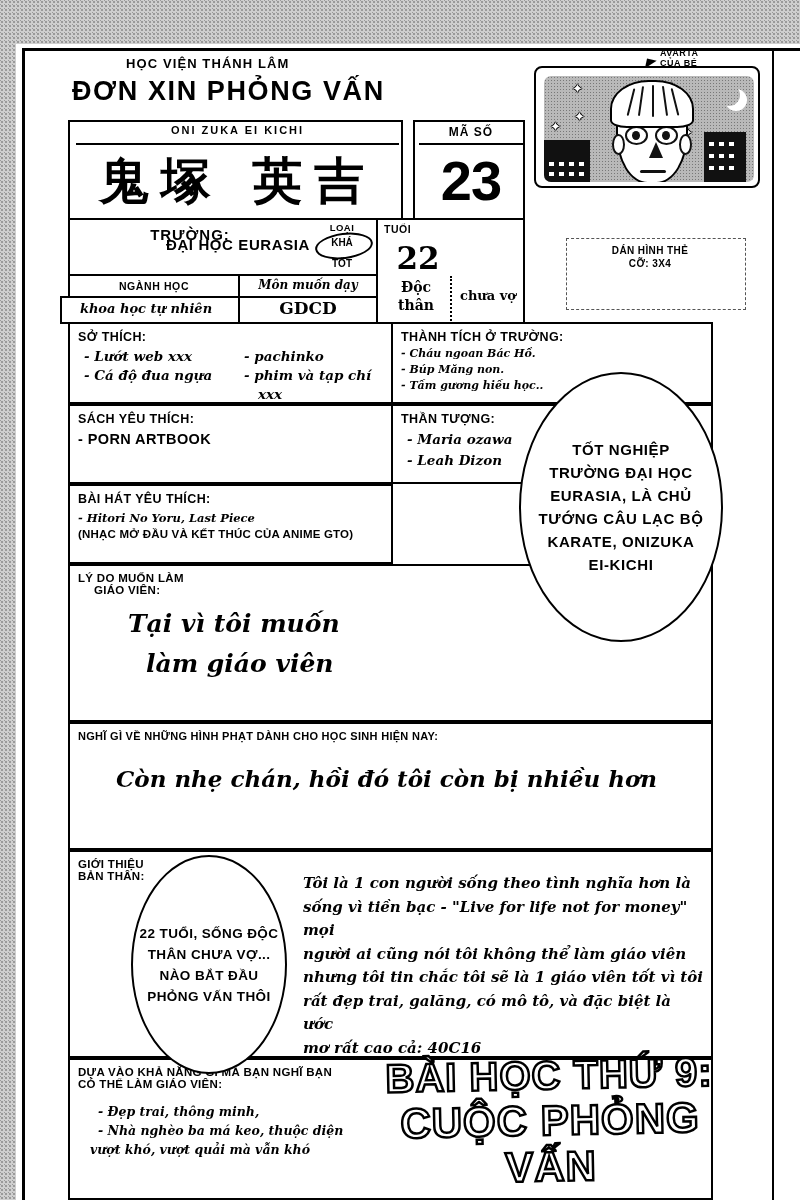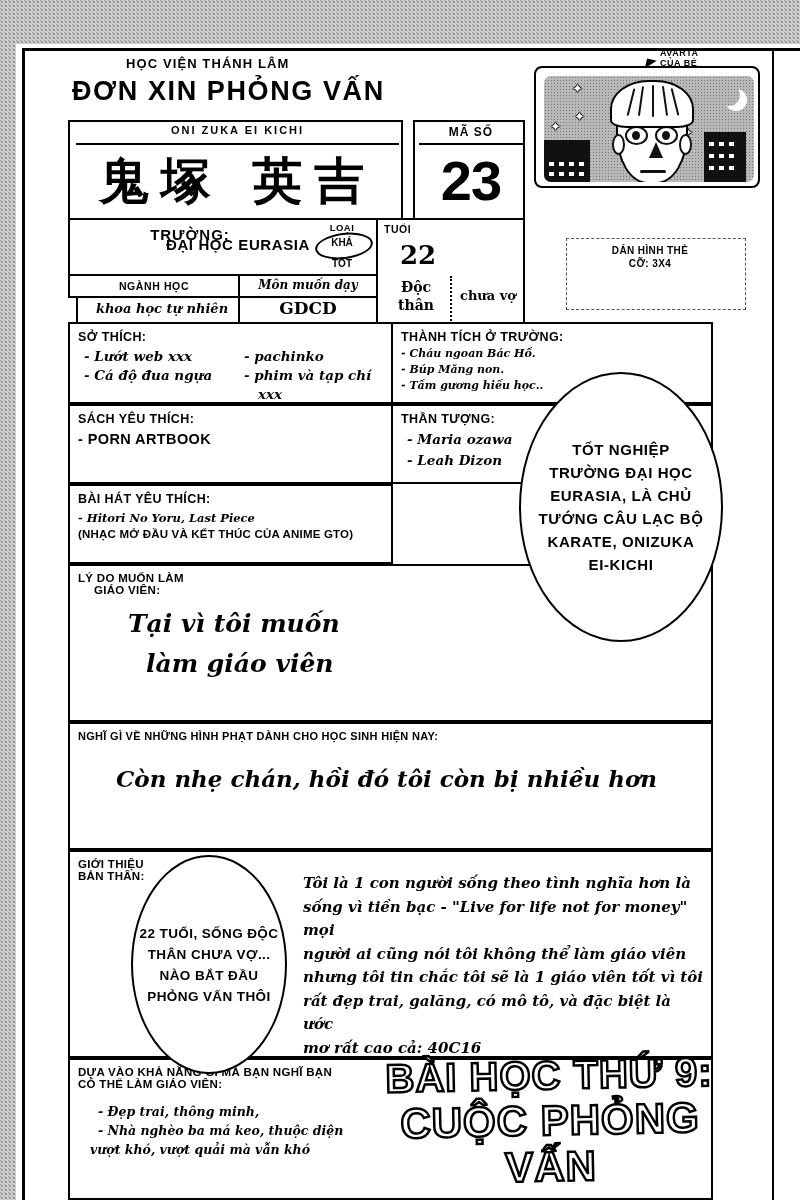--- a/index.html
+++ b/index.html
@@ -98,29 +98,29 @@
   #grade-label{position:absolute;left:237px;top:2px;width:70px;text-align:center;font-size:9.5px;font-weight:700;letter-spacing:.5px;}
   #grade-good{position:absolute;left:237px;top:17px;width:70px;text-align:center;font-size:10px;font-weight:700;}
   #grade-circle{position:absolute;left:245px;top:13px;width:54px;height:22px;
       border:2px solid #000;border-radius:50%;transform:rotate(-7deg);}
   #grade-best{position:absolute;left:237px;top:38px;width:70px;text-align:center;font-size:10px;font-weight:700;}
 
   #major-head{left:68px;top:274px;width:172px;height:24px;}
   #major-head span{position:absolute;left:0;top:4px;width:168px;text-align:center;font-size:10.5px;font-weight:700;letter-spacing:.6px;}
   #subject-head{left:238px;top:274px;width:140px;height:24px;}
   #subject-head span{position:absolute;left:0;top:2px;width:136px;text-align:center;font-size:12px;}
-  #major-val{left:76px;top:296px;width:208px;height:28px;}
+  #major-val{left:60px;top:296px;width:208px;height:28px;}
   #major-val span{position:absolute;left:0;top:3px;width:168px;text-align:center;font-size:13px;}
   #subject-val{left:238px;top:296px;width:140px;height:28px;}
   #subject-val span{position:absolute;left:0;top:0px;width:136px;text-align:center;font-size:17px;}
 
   
   #age-box{left:376px;top:218px;width:149px;height:106px;}
   #age-label{position:absolute;left:6px;top:3px;font-size:10.5px;font-weight:700;letter-spacing:.5px;}
-  #age-value{position:absolute;left:4px;top:20px;width:72px;text-align:center;font-size:26px;}
+  #age-value{position:absolute;left:4px;top:20px;width:72px;text-align:center;font-size:31px;}
   #marital-1{position:absolute;left:4px;top:58px;width:68px;text-align:center;font-size:14px;line-height:18px;}
   #marital-sep{position:absolute;left:72px;top:56px;height:48px;border-left:2px dotted #000;}
   #marital-2{position:absolute;left:74px;top:68px;width:72px;text-align:center;font-size:13px;}
   #hobby-box{left:68px;top:322px;width:325px;height:82px;}
   #books-box{left:68px;top:404px;width:325px;height:80px;}
   #song-box{left:68px;top:484px;width:325px;height:80px;}
   #achieve-box{left:391px;top:322px;width:322px;height:82px;}
   #idol-box{left:391px;top:404px;width:322px;height:80px;}
   #reason-box{left:68px;top:564px;width:645px;height:158px;}
   #punish-box{left:68px;top:722px;width:645px;height:128px;}

